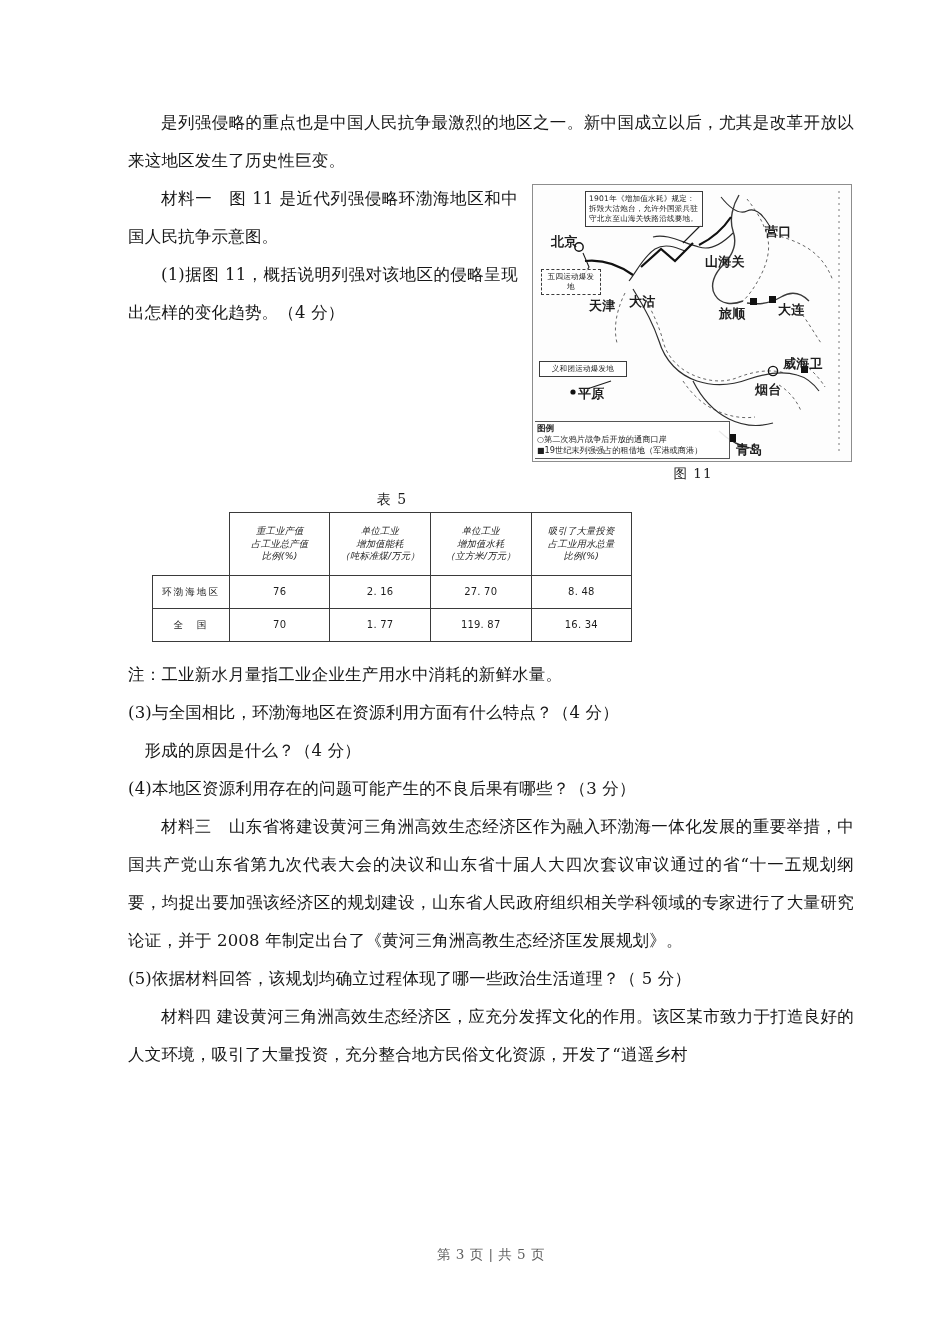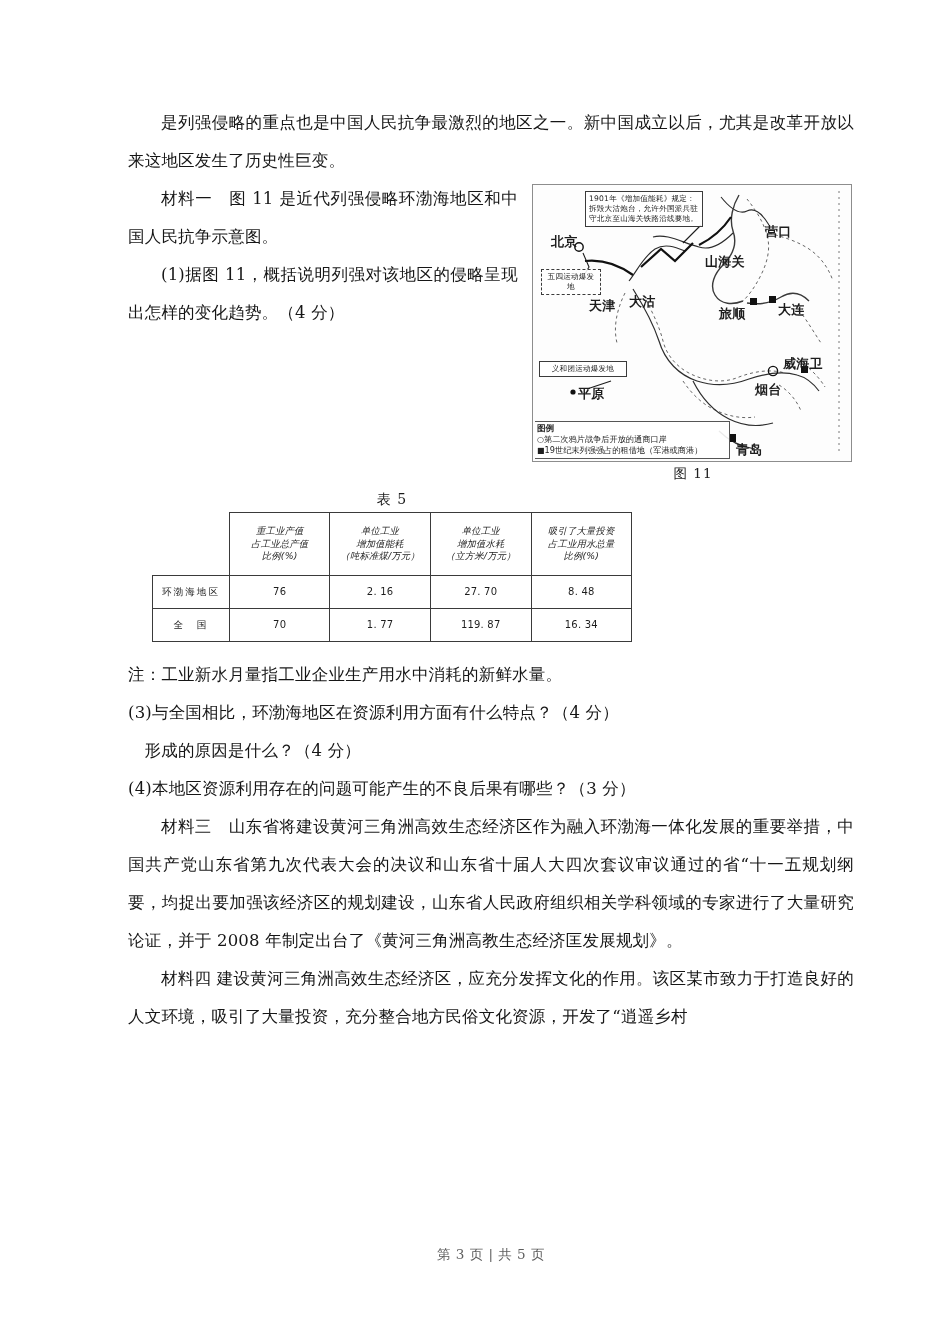--- a/index.html
+++ b/index.html
@@ -223,21 +223,21 @@
               <path d="M78 196 L54 204"></path>
               <path d="M150 58 L168 40"></path>
             </g>
 
             <g fill="none" stroke="#6a6a6a" stroke-width="0.9" stroke-dasharray="2 4">
               <path d="M306 6 L306 268"></path>
             </g>
           </svg>
 
           <div class="callout" style="left:52px; top:6px; width:110px;">
-            <span>1901年《增加值能耗》规定：拆毁大沽炮台，允许外国派兵驻守北京至山海关铁路沿线要地。</span>
+            <span>1901年《增加值水耗》规定：拆毁大沽炮台，允许外国派兵驻守北京至山海关铁路沿线要地。</span>
           </div>
 
           <div class="callout dashed" style="left:8px; top:84px; width:52px; text-align:center;">
             <span>五四运动爆发地</span>
           </div>
 
           <div class="callout" style="left:6px; top:176px; width:80px; text-align:center;">
             <span>义和团运动爆发地</span>
           </div>
 
@@ -318,18 +318,19 @@
           </tr>
         </tbody>
       </table>
     </div>
 
     <p class="para note">注：工业新水月量指工业企业生产用水中消耗的新鲜水量。</p>
     <p class="para">(3)与全国相比，环渤海地区在资源利用方面有什么特点？（4 分）</p>
     <p class="para indent1">形成的原因是什么？（4 分）</p>
     <p class="para">(4)本地区资源利用存在的问题可能产生的不良后果有哪些？（3 分）</p>
     <p class="para indent2">材料三　山东省将建设黄河三角洲高效生态经济区作为融入环渤海一体化发展的重要举措，中国共产党山东省第九次代表大会的决议和山东省十届人大四次套议审议通过的省“十一五规划纲要，均捉出要加强该经济区的规划建设，山东省人民政府组织相关学科领域的专家进行了大量研究论证，并于 2008 年制定出台了《黄河三角洲高教生态经济匡发展规划》。</p>
+    <p class="para">(5)依据材料回答，该规划均确立过程体现了哪一些政治生活道理？（ 5 分）</p>
     <p class="para indent2">材料四 建设黄河三角洲高效生态经济区，应充分发挥文化的作用。该区某市致力于打造良好的人文环境，吸引了大量投资，充分整合地方民俗文化资源，开发了“逍遥乡村</p>
 
   </div>
 
   <div class="footer">第 3 页 | 共 5 页</div>
 </div>
 
 </body></html>

